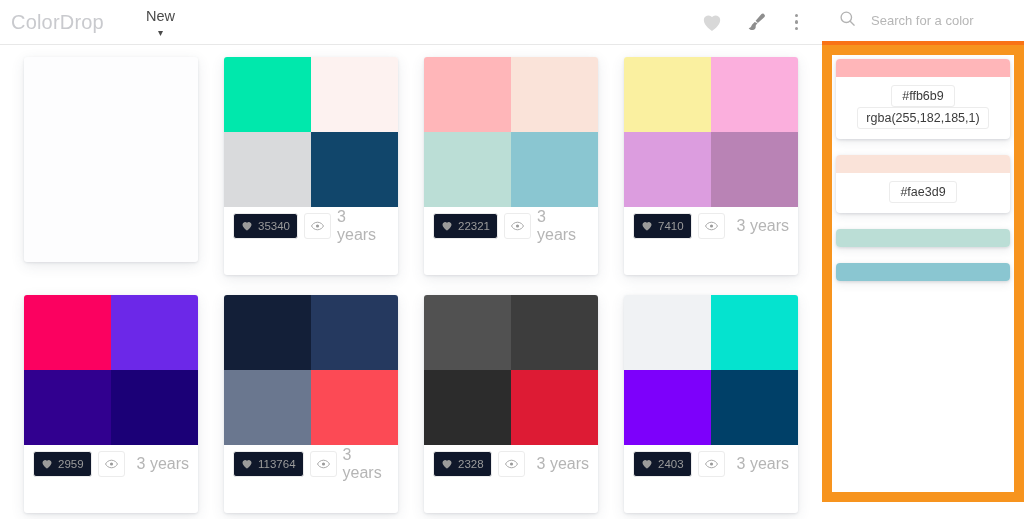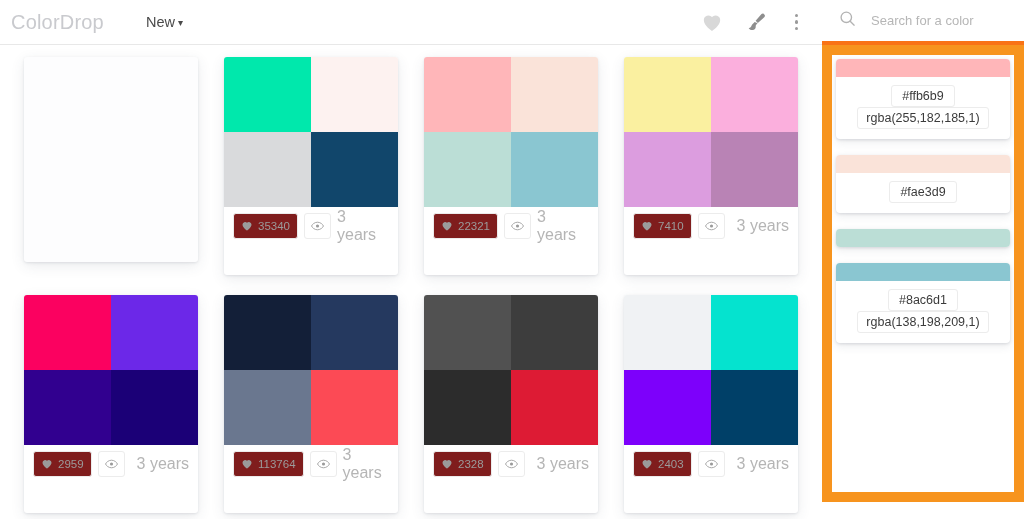--- a/index.html
+++ b/index.html
@@ -21,20 +21,21 @@
   .brand {
     margin-left:11px;
     font-size:20px; color:#c9cace; letter-spacing:.2px;
     font-weight:400;
   }
   .new-menu {
     margin-left:42px;
     font-size:14.5px; color:#4a4a4a;
     display:flex; align-items:center; gap:3px;
     cursor:pointer;
+    flex-direction:column;
   }
   .caret { font-size:10px; color:#4a4a4a; line-height:1; position:relative; top:1px; }
   .header-actions {
     margin-left:auto; margin-right:18px;
     display:flex; align-items:center; gap:22px;
   }
   .hdr-icon { cursor:pointer; display:flex; align-items:center; justify-content:center; }
 
   .dots { display:flex; flex-direction:column; gap:3px; align-items:center; cursor:pointer; padding:2px 6px; }
   .dots span { width:3.5px; height:3.5px; border-radius:50%; background:#9a9a9a; display:block; }
@@ -82,21 +83,21 @@
     display:grid; grid-template-columns:1fr 1fr; grid-template-rows:1fr 1fr;
   }
   .sw { width:100%; height:100%; }
   .card-footer {
     height:38px; display:flex; align-items:center;
     padding:0 9px; gap:6px;
   }
   .pill {
     display:flex; align-items:center; gap:5px;
     border:1px solid #ececec; border-radius:3px;
-    padding:3px 7px; background:#7f1d1d;
+    padding:3px 7px; background:#0f172a;
     cursor:pointer;
   }
   .pill .cnt { font-size:11.5px; color:#9b9b9b; }
   .pill-eye { border:1px solid #ececec; border-radius:3px; padding:3px 6px; background:#fff; cursor:pointer; display:flex; align-items:center; }
   .age { margin-left:auto; font-size:16px; color:#b5b5b5; }
 
   
   .sidebar {
     position:absolute; top:45px; left:822px; width:202px; height:474px;
     background:#ffffff;
@@ -357,23 +358,19 @@
         <div class="cc-swatch" title="#fae3d9" style="background: rgb(250, 227, 217);"></div>
         <div class="cc-body">
           <div class="chip">#fae3d9</div>
         </div>
       </div>
       <div class="color-card">
         <div class="cc-swatch" title="#bbded6" style="background: rgb(187, 222, 214);"></div>
       </div>
       <div class="color-card">
         <div class="cc-swatch" title="#8ac6d1" style="background: rgb(138, 198, 209);"></div>
-        <div class="cc-body">
-          <div class="chip">#8ac6d1</div>
-          <div class="chip rgba">rgba(138,198,209,1)</div>
-        </div>
       </div>
     </div>
 
   <div class="annot"></div>
   <div class="annot-right"></div>
 
 </div>
 
 </body></html>

